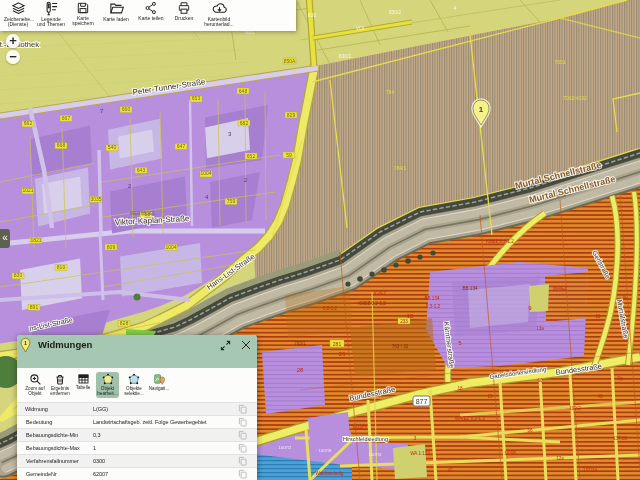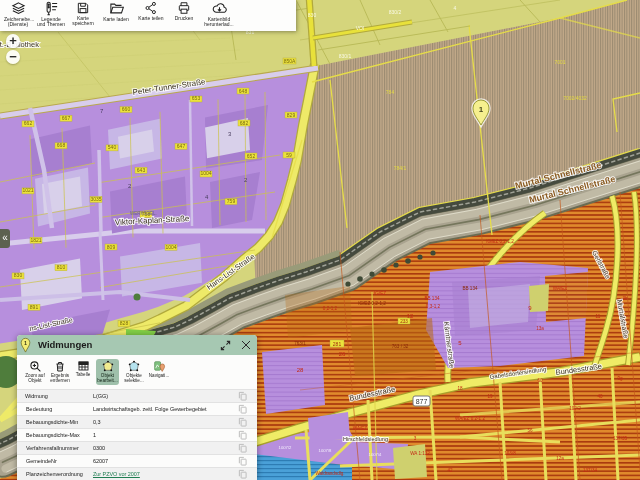--- a/index.html
+++ b/index.html
@@ -437,21 +437,21 @@
   </div>
 </div>
 
 <div style="position:absolute;left:6px;top:33.5px;width:14px;height:14px;border-radius:50%;background:rgba(255,255,255,.9);box-shadow:0 1px 2px rgba(0,0,0,.25);text-align:center;line-height:14px;font-size:13px;font-weight:bold;color:#2a2a2a;">+</div>
 <div style="position:absolute;left:6px;top:49.5px;width:14px;height:14px;border-radius:50%;background:rgba(255,255,255,.9);box-shadow:0 1px 2px rgba(0,0,0,.25);text-align:center;line-height:13px;font-size:13px;font-weight:bold;color:#2a2a2a;">−</div>
 
 <div style="position:absolute;left:0;top:229px;width:10px;height:19px;background:#5d6150;border-radius:0 3px 3px 0;color:#fff;font-size:10px;line-height:18px;text-align:center;">«</div>
 
 <div id="panel" style="position:absolute;left:17px;top:335px;width:240px;height:145px;background:#fcfcfb;border-radius:4px 4px 0 0;box-shadow:0 1px 6px rgba(0,0,0,.4);overflow:hidden;">
   <style>
-    .hdr{height:20px;background:#a6c8b2;position:relative;}
+    .hdr{height:33px;background:#a6c8b2;position:relative;}
     .pt{display:flex;align-items:flex-start;padding:5px 0 0 5px;height:29px;position:relative;background:#fcfcfb;}
     .pti{width:24px;text-align:center;color:#222;}
     .pti svg{display:block;margin:0 auto;}
     .pti .t{font-size:4.6px;line-height:4.8px;margin-top:1px;white-space:pre;}
     table.attr{border-collapse:collapse;width:100%;font-size:5.5px;color:#1c1c1c;table-layout:fixed;letter-spacing:-0.05px;}
     table.attr td{padding:0 0 0 9px;height:12px;border-top:1px solid #e2e2e2;white-space:nowrap;overflow:hidden;}
     table.attr tr.g td{background:#f1f1f1;}
     .cpy{width:21px;}
     .cpy svg{display:block;margin-left:2px;}
   </style>

